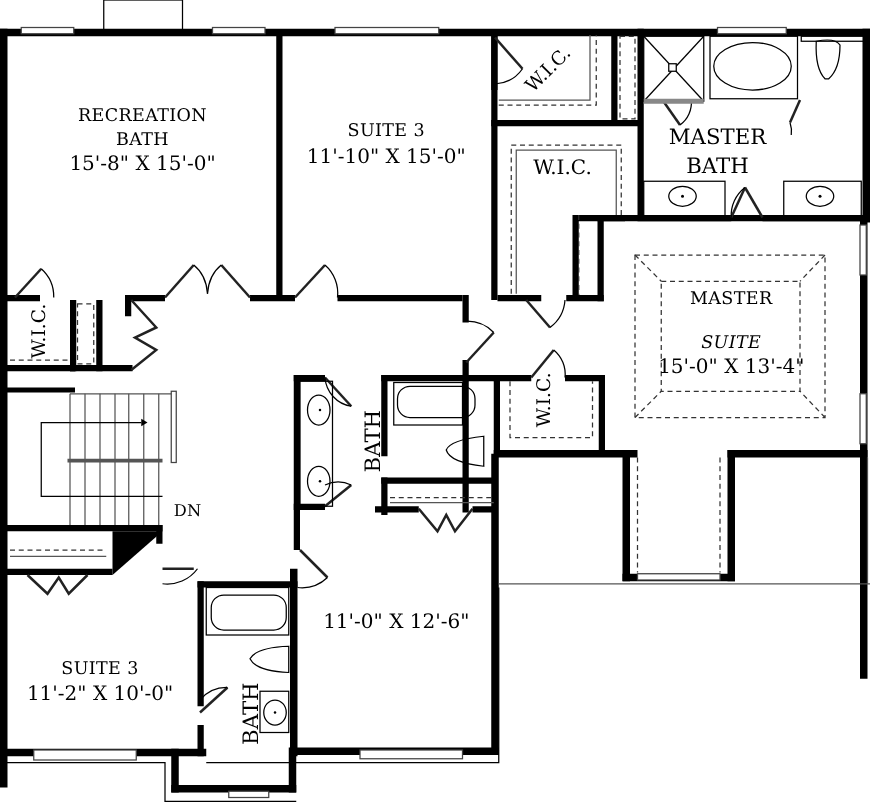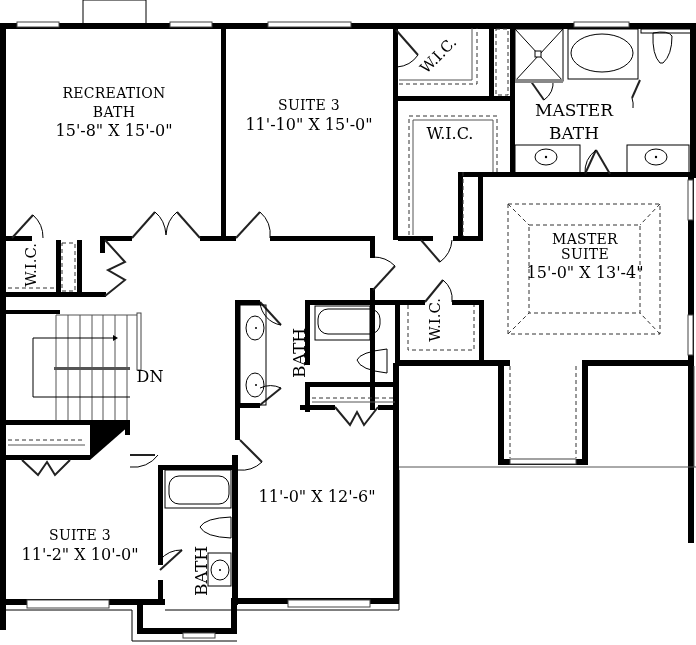--- a/index.html
+++ b/index.html
@@ -291,21 +291,21 @@
   <div class="dim" style="margin-top:4px;">11'-10" X 15'-0"</div>
 </div>
 
 <div class="lbl" style="left:518px; top:102px; width:112px;">
   <div class="small" style="font-size:17px;">MASTER</div>
   <div class="small" style="font-size:17px; margin-top:5px;">BATH</div>
 </div>
 
 <div class="lbl" style="left:508px; top:232px; width:154px;">
   <div class="name">MASTER</div>
-  <div class="name" style="margin-top:0;">SUITE</div>
+  <div class="name" style="margin-top:20px;font-style:italic;">SUITE</div>
   <div class="dim" style="margin-top:4px;">15'-0" X 13'-4"</div>
 </div>
 
 <div class="lbl" style="left:2px; top:528px; width:156px;">
   <div class="name">SUITE 3</div>
   <div class="dim" style="margin-top:4px;">11'-2" X 10'-0"</div>
 </div>
 
 <div class="lbl" style="left:237px; top:485px; width:160px;">
   <div class="dim" style="margin-top:4px;">11'-0" X 12'-6"</div>
@@ -316,15 +316,15 @@
 <div class="lbl small vert" style="left:177px; top:562px; width:50px; font-size:17px;">BATH</div>
 
 <div class="lbl small" style="left:409px; top:48px; width:60px; transform:rotate(-45deg); font-size:15px;">W.I.C.</div>
 
 <div class="lbl small" style="left:415px; top:126px; width:70px; font-size:16px;">W.I.C.</div>
 
 <div class="lbl small vert" style="left:7px; top:257px; width:50px; font-size:15px;">W.I.C.</div>
 
 <div class="lbl small vert" style="left:411px; top:312px; width:50px; font-size:15px;">W.I.C.</div>
 
-<div class="lbl" style="left:135px; top:369px; width:30px; font-size:16px;">DN</div>
+<div class="lbl" style="left:135px; top:403px; width:30px; font-size:13px;">DN</div>
 
 </div>
 
 </body></html>

